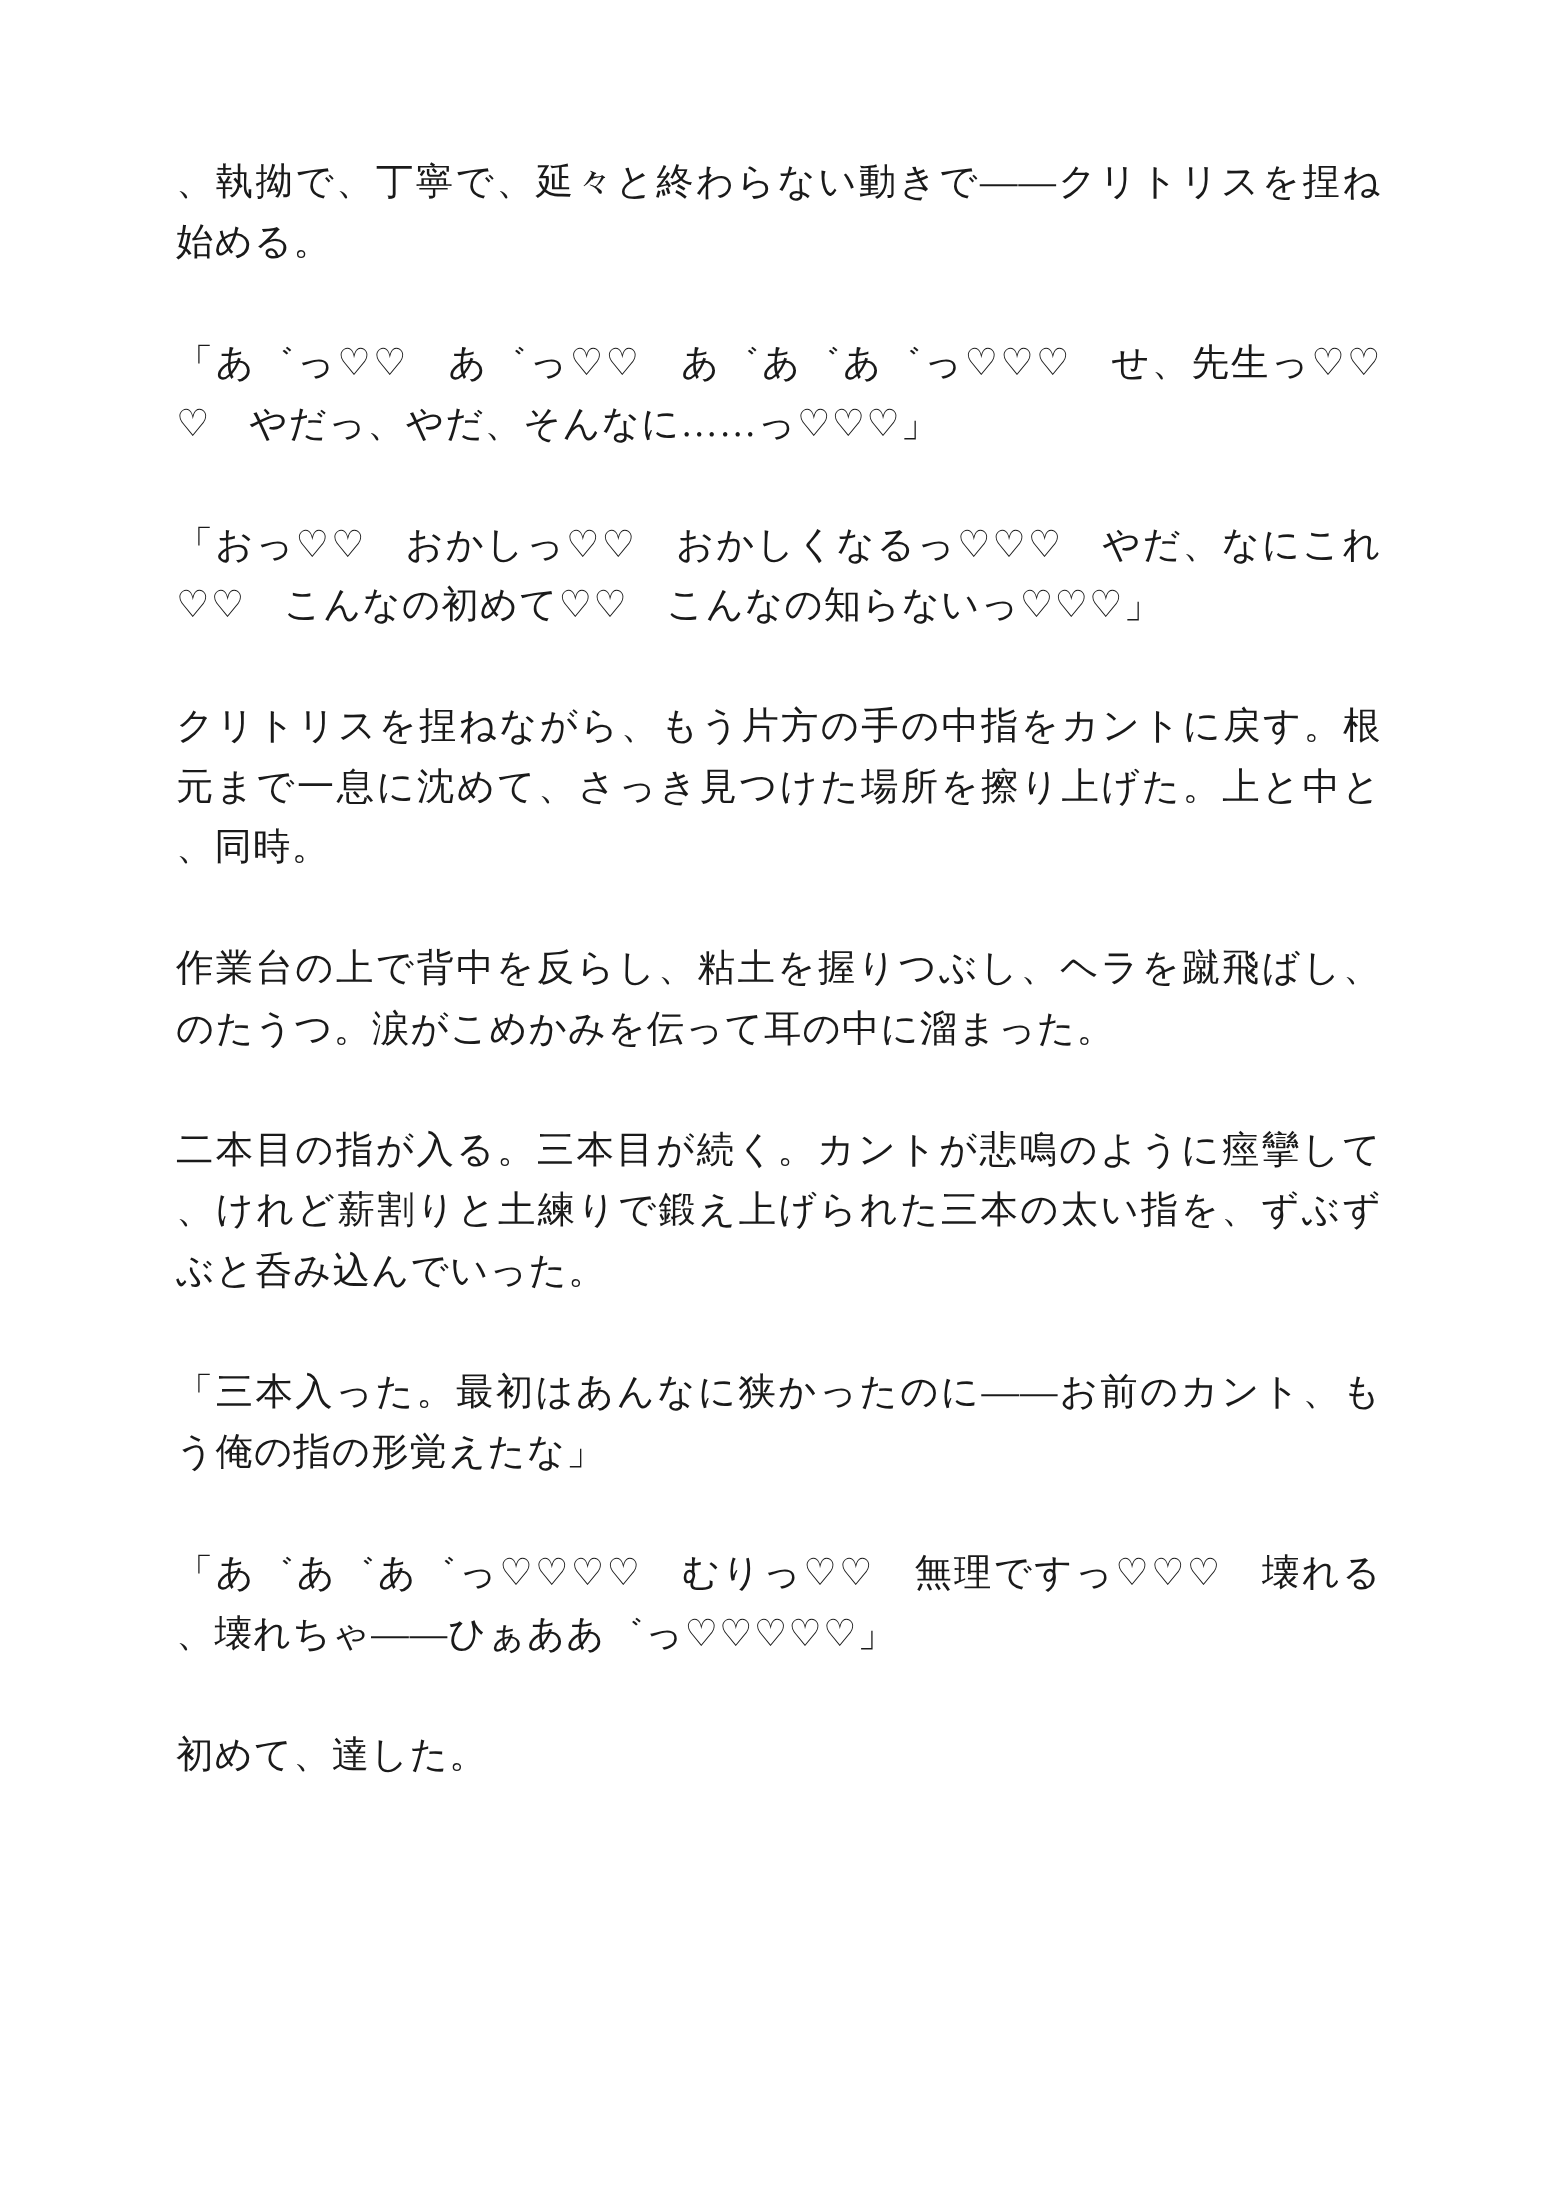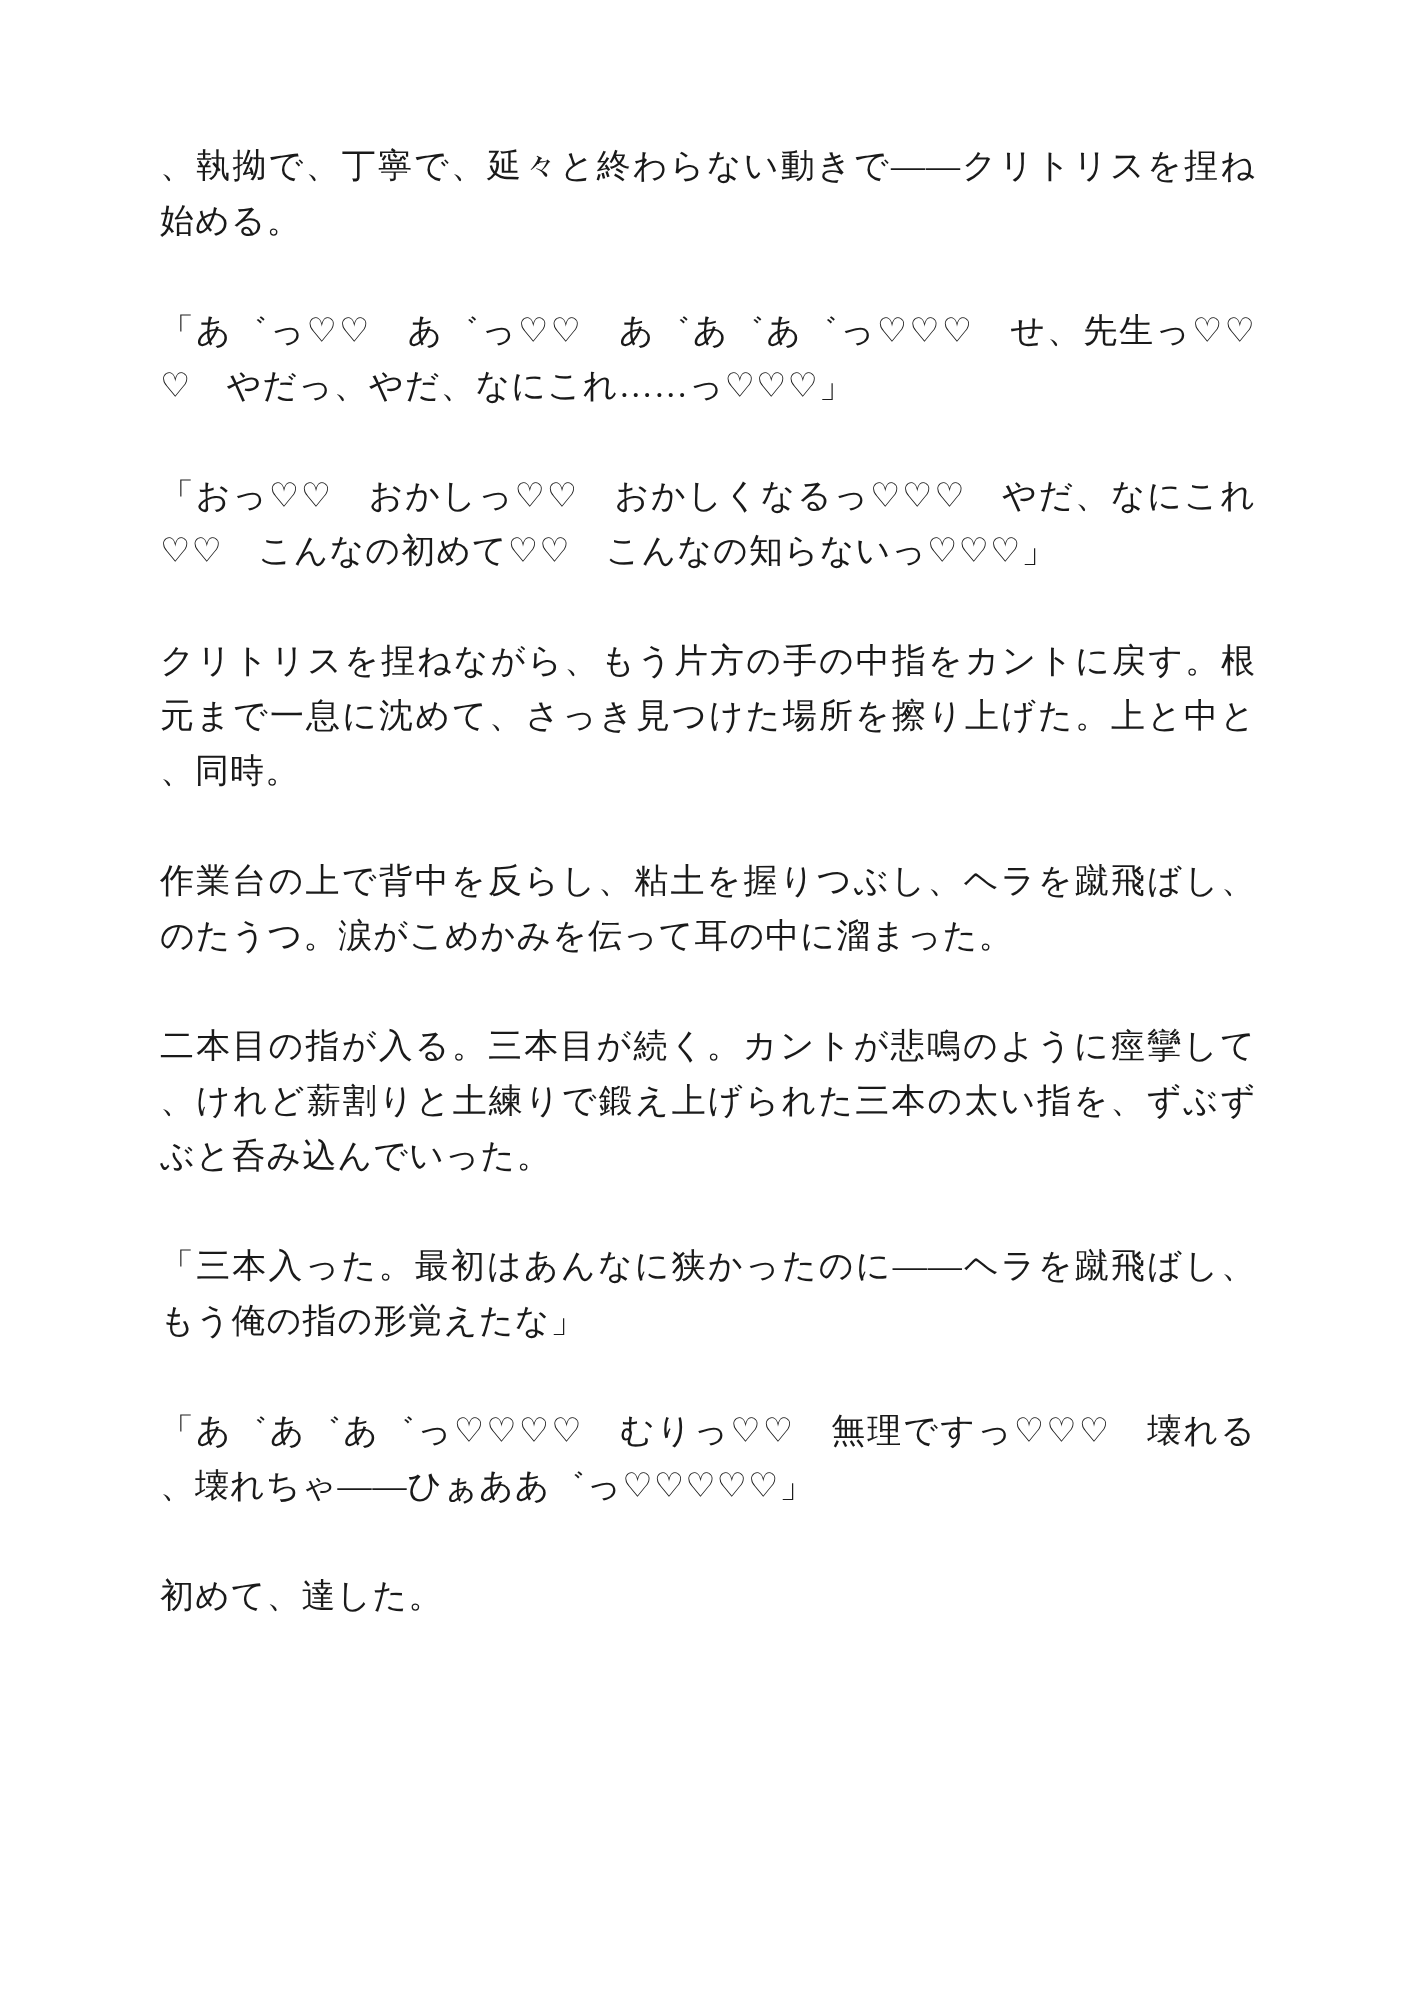--- a/index.html
+++ b/index.html
@@ -32,23 +32,23 @@
     word-break: break-all;
     overflow-wrap: anywhere;
   }
 </style>
 </head>
 <body>
 
 <div class="page">
   <div class="text-column">
     <p class="para">、執拗で、丁寧で、延々と終わらない動きで——クリトリスを捏ね始める。</p>
-    <p class="para">「あ゛っ♡♡　あ゛っ♡♡　あ゛あ゛あ゛っ♡♡♡　せ、先生っ♡♡♡　やだっ、やだ、なにこれ……っ♡♡♡」</p>
+    <p class="para">「あ゛っ♡♡　あ゛っ♡♡　あ゛あ゛あ゛っ♡♡♡　せ、先生っ♡♡♡　やだっ、やだ、そんなに……っ♡♡♡」</p>
     <p class="para">「おっ♡♡　おかしっ♡♡　おかしくなるっ♡♡♡　やだ、なにこれ♡♡　こんなの初めて♡♡　こんなの知らないっ♡♡♡」</p>
     <p class="para">クリトリスを捏ねながら、もう片方の手の中指をカントに戻す。根元まで一息に沈めて、さっき見つけた場所を擦り上げた。上と中と、同時。</p>
     <p class="para">作業台の上で背中を反らし、粘土を握りつぶし、ヘラを蹴飛ばし、のたうつ。涙がこめかみを伝って耳の中に溜まった。</p>
     <p class="para">二本目の指が入る。三本目が続く。カントが悲鳴のように痙攣して、けれど薪割りと土練りで鍛え上げられた三本の太い指を、ずぶずぶと呑み込んでいった。</p>
-    <p class="para">「三本入った。最初はあんなに狭かったのに——ヘラを蹴飛ばし、もう俺の指の形覚えたな」</p>
+    <p class="para">「三本入った。最初はあんなに狭かったのに——お前のカント、もう俺の指の形覚えたな」</p>
     <p class="para">「あ゛あ゛あ゛っ♡♡♡♡　むりっ♡♡　無理ですっ♡♡♡　壊れる、壊れちゃ——ひぁああ゛っ♡♡♡♡♡」</p>
     <p class="para">初めて、達した。</p>
 
   </div>
 </div>
 
 </body></html>

